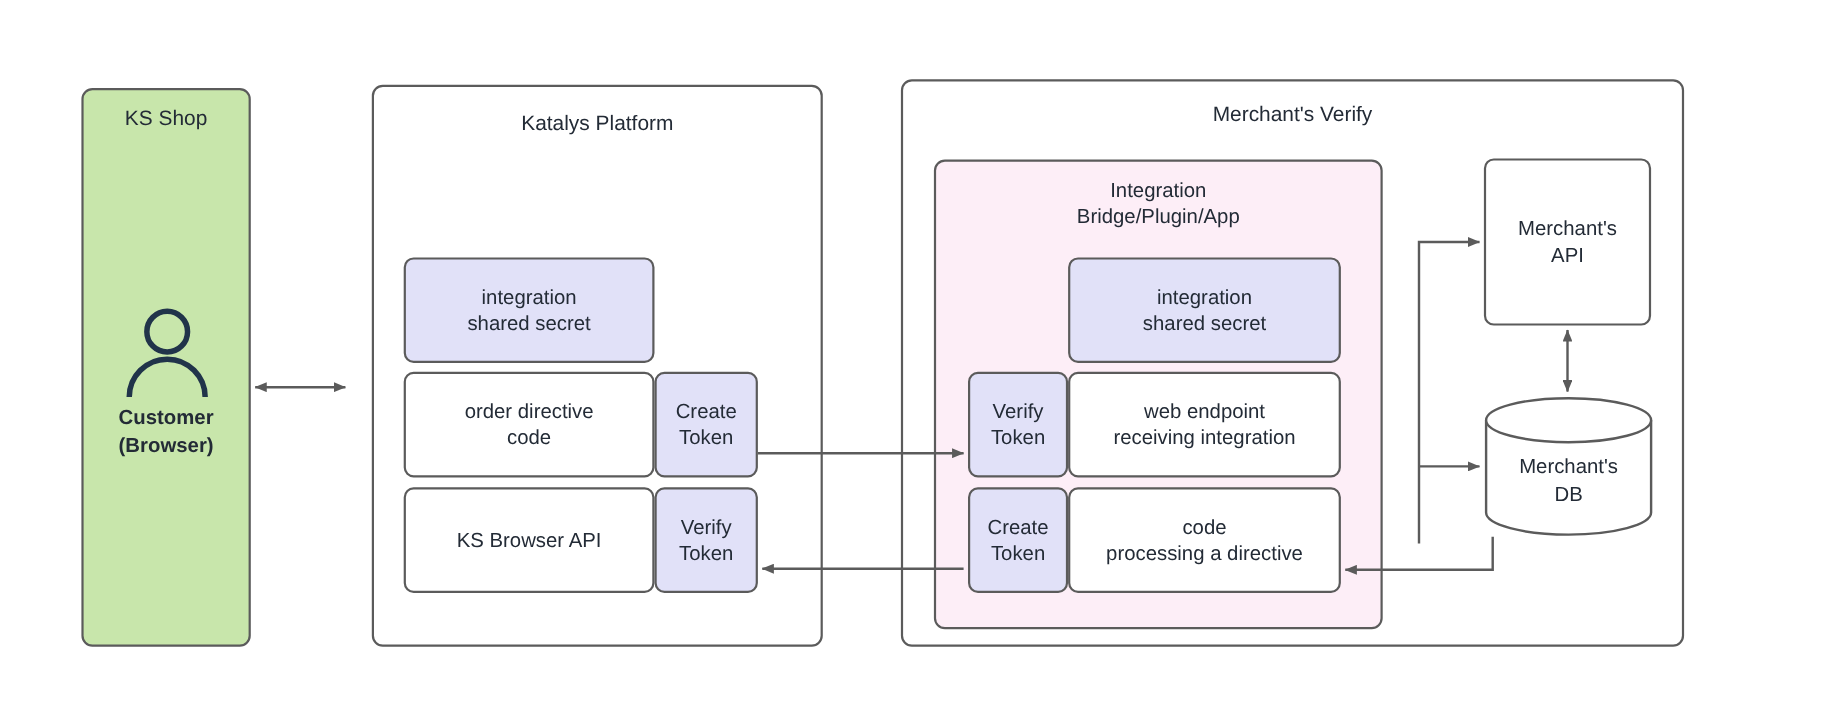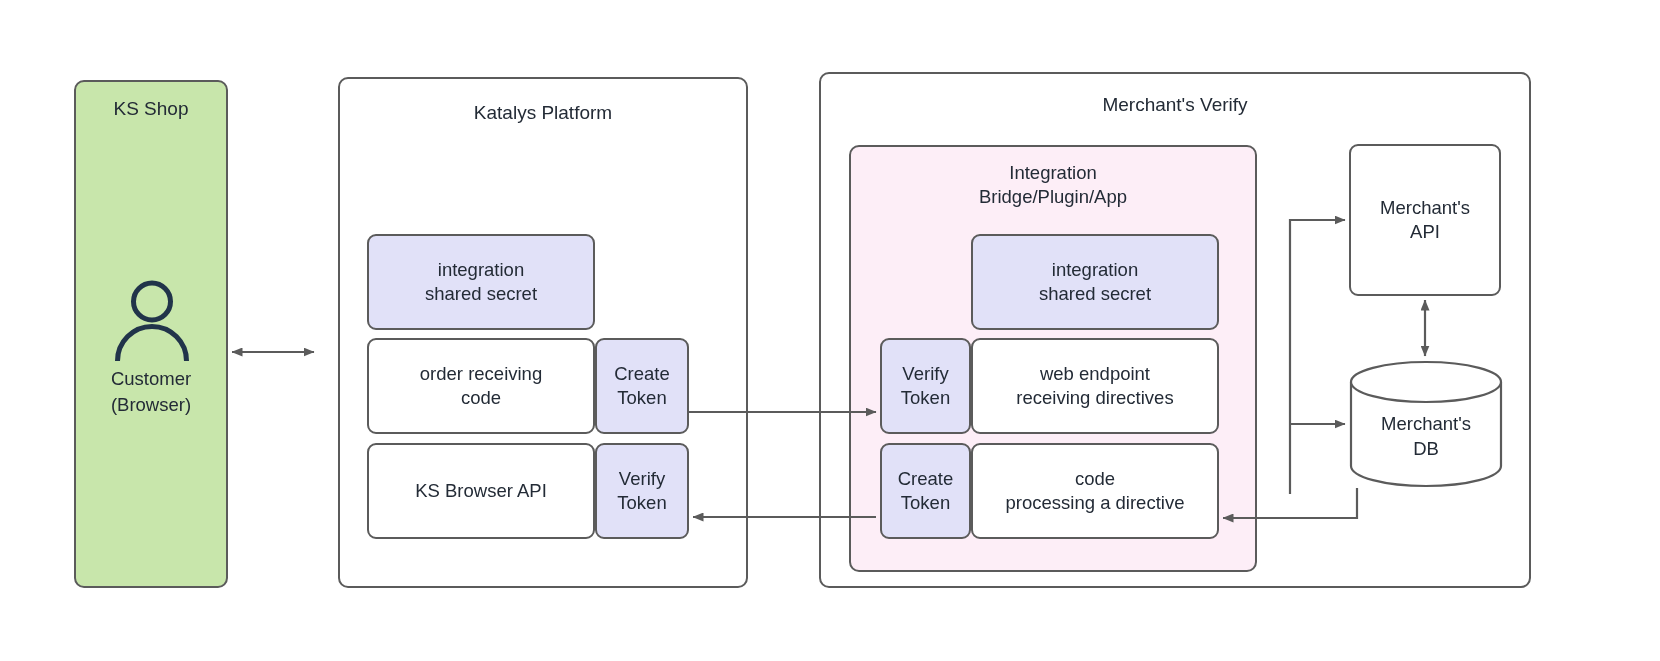--- a/index.html
+++ b/index.html
@@ -107,31 +107,31 @@
   <div class="node container-node shop fs19" style="left:74px; top:80px; width:154px; height:508px; padding-top:14px;">
     <span class="container-title">KS Shop</span>
   </div>
 
   <div class="person-icon" style="left:110px; top:277px;">
     <svg viewBox="0 0 84 84" width="84" height="84" aria-hidden="true">
       <circle cx="42" cy="24.5" r="18.5" fill="none" stroke="#21344a" stroke-width="5"></circle>
       <path d="M7.5 84 a34.5 34.5 0 0 1 69 0" fill="none" stroke="#21344a" stroke-width="5"></path>
     </svg>
   </div>
-  <div class="customer-label" style="left:71px; top:366px;">Customer
+  <div class="customer-label" style="left:71px; top:366px;font-weight:bold;">Customer
 (Browser)</div>
 
   <div class="node container-node fs19" style="left:318px; top:77px; width:410px; height:511px; padding-top:21px;margin-left:20px;">
     <span class="container-title">Katalys Platform</span>
   </div>
 
   <div class="node lav fs18 label-multiline" style="left:367px; top:234px; width:228px; height:96px;">integration
 shared secret</div>
 
-  <div class="node fs18 label-multiline" style="left:367px; top:338px; width:228px; height:96px;">order receiving
+  <div class="node fs18 label-multiline" style="left:367px; top:338px; width:228px; height:96px;">order directive
 code</div>
   <div class="node lav fs18 label-multiline" style="left:595px; top:338px; width:94px; height:96px;">Create
 Token</div>
 
   <div class="node fs18 label-multiline" style="left:367px; top:443px; width:228px; height:96px;">KS Browser API</div>
   <div class="node lav fs18 label-multiline" style="left:595px; top:443px; width:94px; height:96px;">Verify
 Token</div>
 
   <div class="node container-node fs19" style="left:819px; top:72px; width:712px; height:516px; padding-top:18px;">
     <span class="container-title">Merchant's Verify</span>
@@ -141,21 +141,21 @@
     <span class="container-title">Integration
 Bridge/Plugin/App</span>
   </div>
 
   <div class="node lav fs18 label-multiline" style="left:971px; top:234px; width:248px; height:96px;">integration
 shared secret</div>
 
   <div class="node lav fs18 label-multiline" style="left:880px; top:338px; width:91px; height:96px;">Verify
 Token</div>
   <div class="node fs18 label-multiline" style="left:971px; top:338px; width:248px; height:96px;">web endpoint
-receiving directives</div>
+receiving integration</div>
 
   <div class="node lav fs18 label-multiline" style="left:880px; top:443px; width:91px; height:96px;">Create
 Token</div>
   <div class="node fs18 label-multiline" style="left:971px; top:443px; width:248px; height:96px;">code
 processing a directive</div>
 
   <div class="node fs18 label-multiline" style="left:1349px; top:144px; width:152px; height:152px;">Merchant's
 API</div>
 
   <div class="db-shape" style="left:1349px; top:360px; width:154px; height:128px;">

